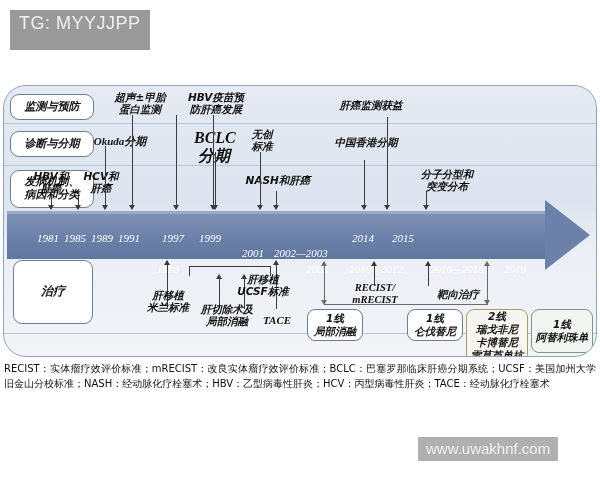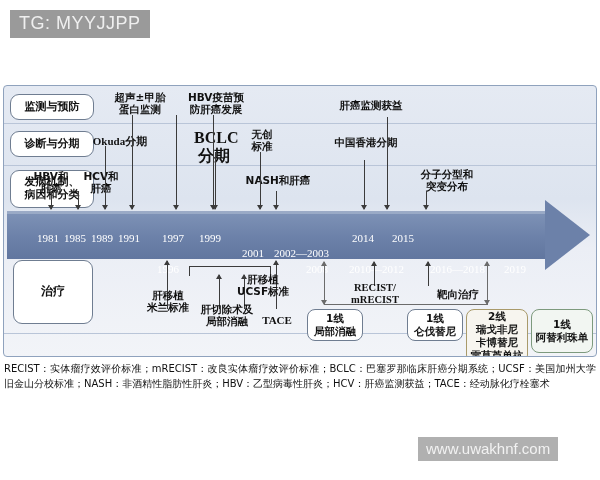--- a/index.html
+++ b/index.html
@@ -9,35 +9,36 @@
     overflow:hidden;position:relative;
   }
   #root{position:absolute;left:0;top:0;width:600px;height:480px;}
 
   
   .tg-banner{
     position:absolute;left:10px;top:10px;
     background:#9a9a9a;color:#efefef;
     font-family:"Liberation Sans","DejaVu Sans",sans-serif;
     font-size:18px;letter-spacing:.5px;
-    padding:3px 9px 4px 9px;line-height:1.15;
+    padding:3px 9px 16px 9px;line-height:1.15;
   }
   .wm-bottom{
     position:absolute;left:418px;top:437px;
     background:#b0b0b0;color:#f2f2f2;
     font-family:"Liberation Sans","DejaVu Sans",sans-serif;
     font-size:15px;padding:3px 8px 4px 8px;line-height:1.15;
   }
 
   
   .figure{
     position:absolute;left:3px;top:85px;width:592px;height:270px;
-    border:1px solid #8fa2bd;border-radius:4px;
+    border:1px solid #8fa2bd;border-radius:23px;
     background:linear-gradient(180deg,#e5eaf3 0%,#dde4ef 42%,#ebeef5 60%,#f2f4f8 100%);
     overflow:hidden;
+    font-style:italic;
   }
   
   .rowline{position:absolute;left:0;width:592px;height:1px;background:#b9c5d8;}
 
   
   .catbox{
     position:absolute;background:#ffffff;border:1px solid #6f7d91;border-radius:9px;
     display:flex;align-items:center;justify-content:center;text-align:center;
     font-family:"DejaVu Sans","Liberation Sans",sans-serif;
     font-weight:700;color:#111;line-height:1.15;
@@ -306,17 +307,17 @@
       <div>雷莫芦单抗</div>
     </div>
 
     <div class="drug" id="drug3" style="left: 527px; top: 223px; width: 62px; height: 44px; border: 1px solid rgb(125, 154, 125); background: rgb(242, 246, 242);">
       <div>1线</div>
       <div>阿替利珠单</div>
     </div>
 
   </div>
 
-  <div class="footnote">RECIST：实体瘤疗效评价标准；mRECIST：改良实体瘤疗效评价标准；BCLC：巴塞罗那临床肝癌分期系统；UCSF：美国加州大学旧金山分校标准；NASH：非酒精性脂肪性肝炎；HBV：乙型病毒性肝炎；HCV：肝癌监测获益；TACE：经动脉化疗栓塞术</div>
+  <div class="footnote">RECIST：实体瘤疗效评价标准；mRECIST：改良实体瘤疗效评价标准；BCLC：巴塞罗那临床肝癌分期系统；UCSF：美国加州大学旧金山分校标准；NASH：经动脉化疗栓塞术；HBV：乙型病毒性肝炎；HCV：丙型病毒性肝炎；TACE：经动脉化疗栓塞术</div>
 
   <div class="wm-bottom">www.uwakhnf.com</div>
 
 </div>
 
 </body></html>

